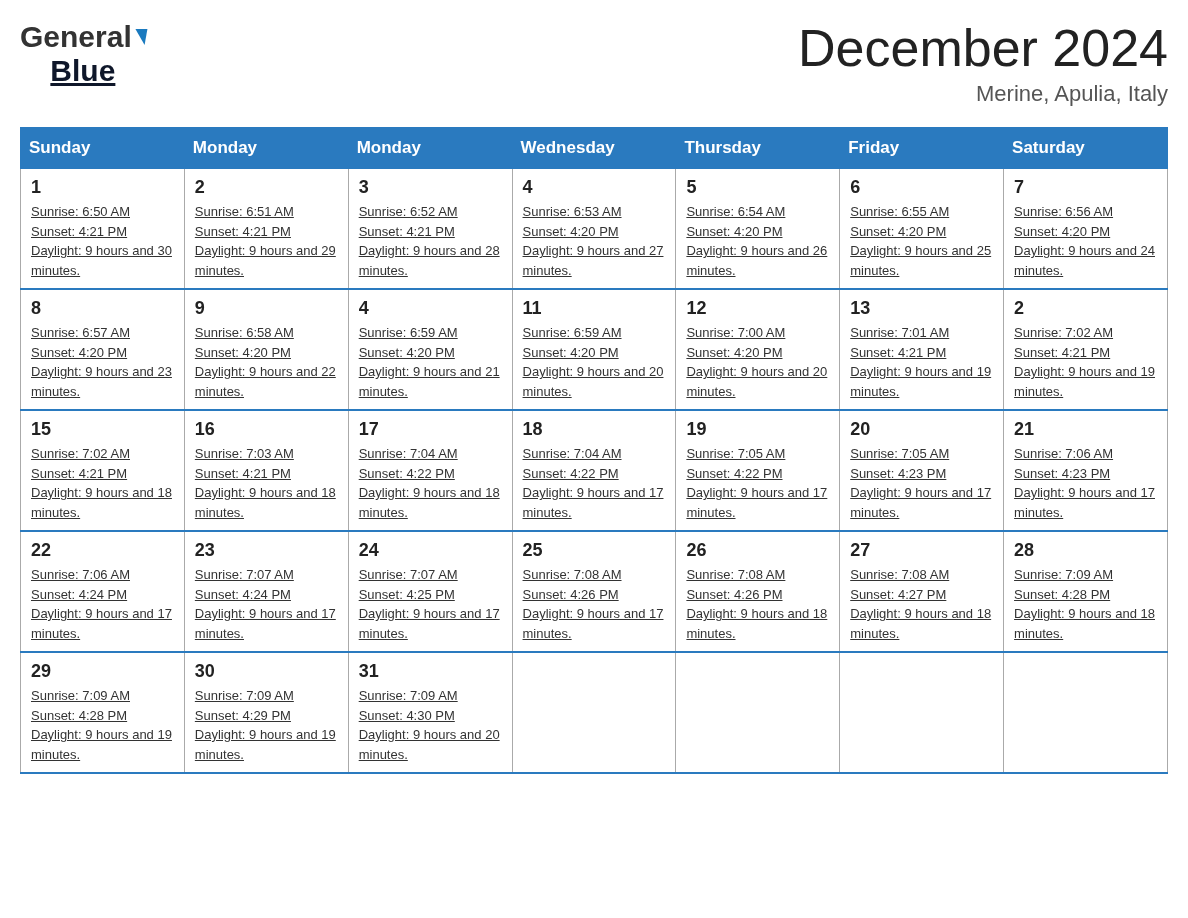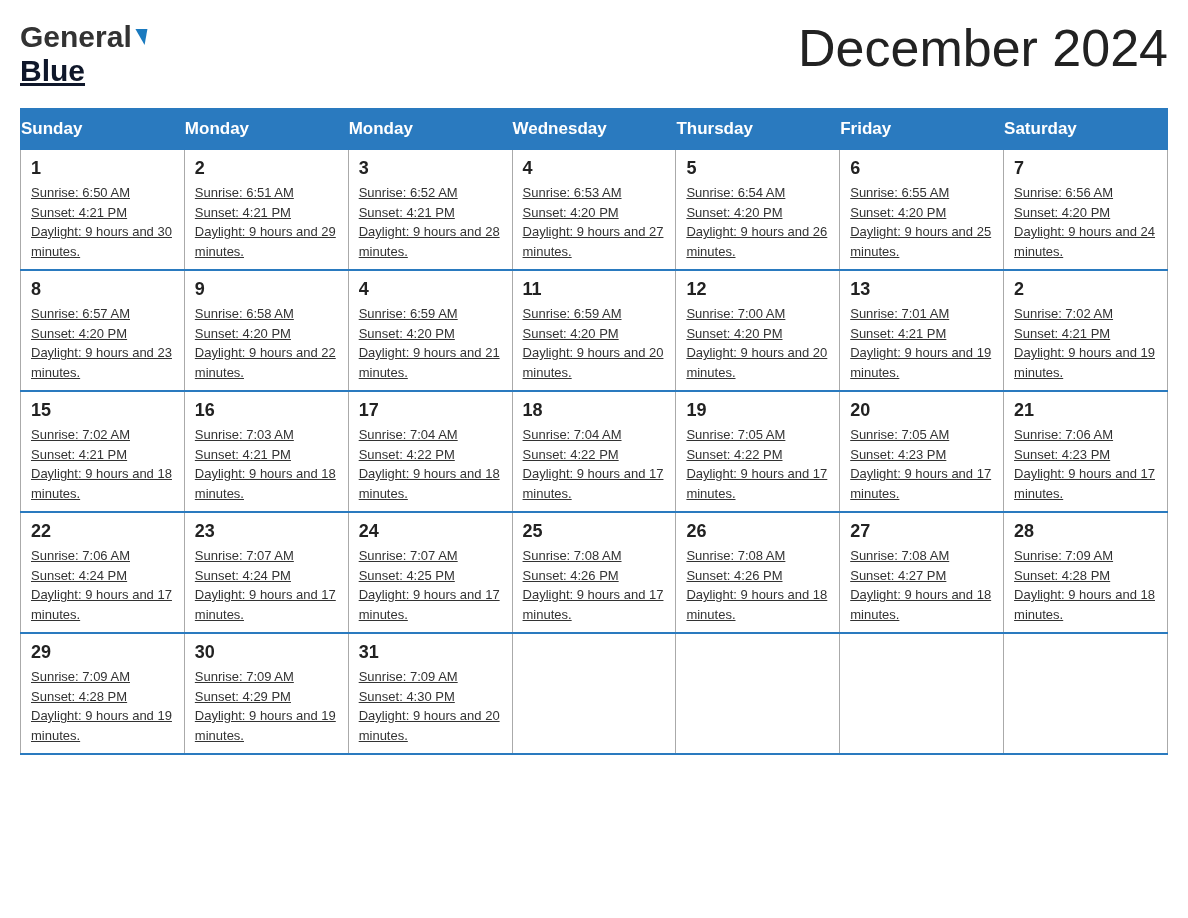--- a/index.html
+++ b/index.html
@@ -32,21 +32,21 @@
     }
     .calendar {
       width: 100%;
       border-collapse: collapse;
     }
     .calendar thead th {
       background-color: #2a7abf;
       color: #fff;
       font-size: 17px;
       font-weight: bold;
-      padding: 10px 0;
+      padding: 10px 8px;
       text-align: left;
       border: 1px solid #2a7abf;
     }
     .calendar tbody td {
       border: 1px solid #aaa;
       vertical-align: top;
       padding: 8px 10px;
       width: 14.28%;
       min-height: 110px;
     }
@@ -90,37 +90,39 @@
     .logo-text-blue {
       font-size: 30px;
       font-weight: bold;
       color: #0f172a;
       margin-top: -4px;
       text-decoration: underline;
     }
     .logo-wrapper {
       display: flex;
       flex-direction: column;
+      align-items: center;
     }
   </style>
 </head>
 <body>
 
 <div class="header">
   <div class="logo-wrapper">
     <div class="logo-row">
       <span class="logo-text-general">General</span>
       <span class="logo-arrow"></span>
     </div>
     <div>
       <span class="logo-text-blue">Blue</span>
     </div>
   </div>
   <div class="title-block">
     <div class="month-title">December 2024</div>
+    <div class="location">Merine, Apulia, Italy</div>
   </div>
 </div>
 
 <table class="calendar">
   <thead>
     <tr>
       <th>Sunday</th>
       <th>Monday</th>
       <th>Monday</th>
       <th>Wednesday</th>

